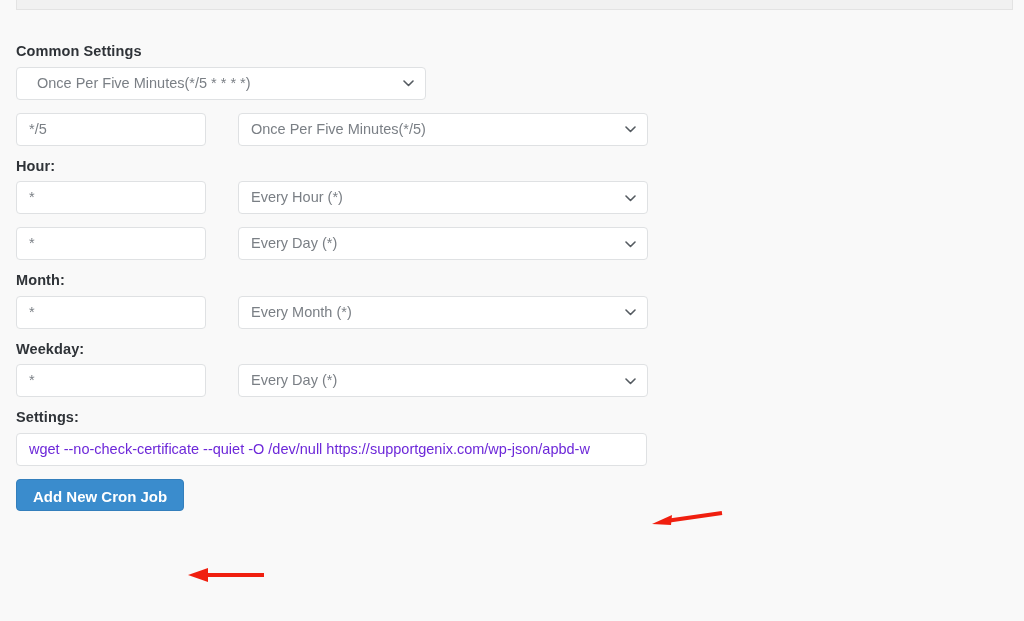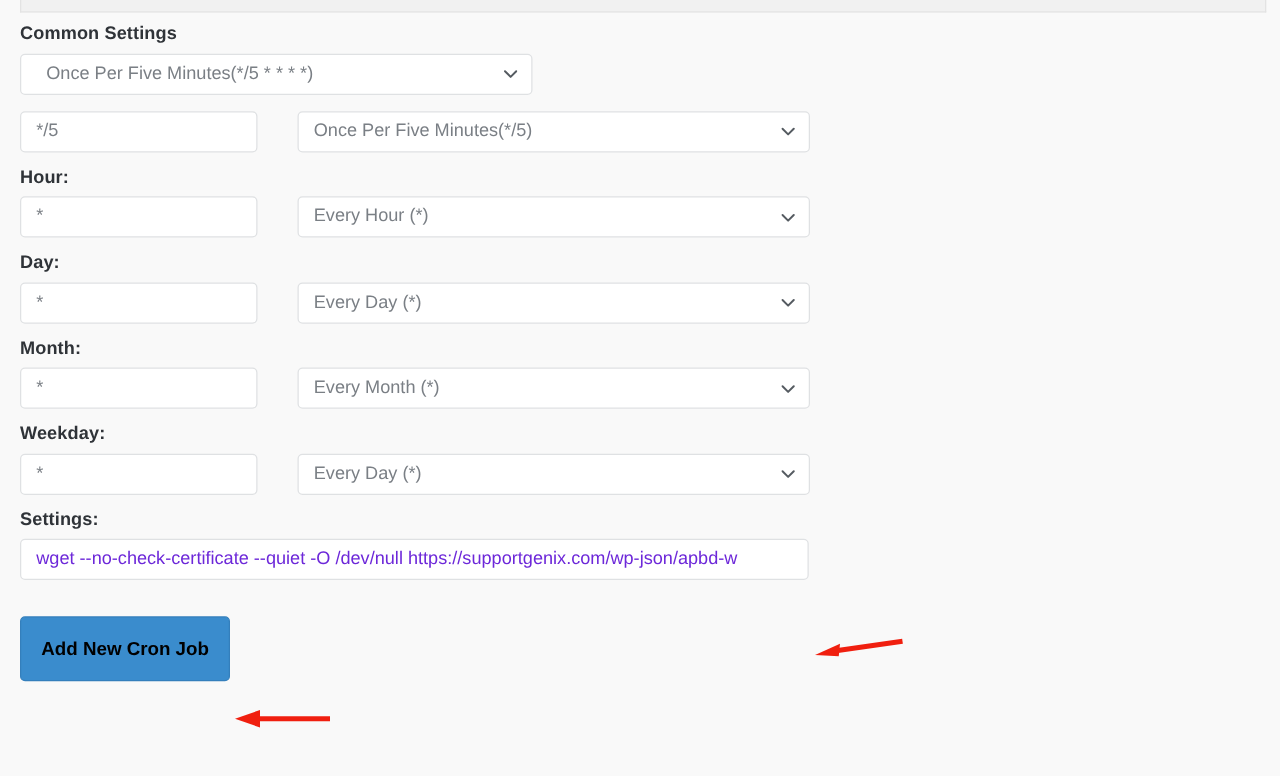--- a/index.html
+++ b/index.html
@@ -26,21 +26,21 @@
     height: 12px;
     background: #f1f1f1;
     border: 1px solid #e3e3e3;
     border-top: none;
     box-sizing: border-box;
   }
 
   .form-wrap {
     position: absolute;
     left: 16px;
-    top: 20px;
+    top: 44px;
     width: 992px;
   }
 
   .field-label {
     font-size: 14.5px;
     font-weight: bold;
     color: #2f3338;
     line-height: 1;
     margin: 0 0 8px 0;
     letter-spacing: 0.1px;
@@ -107,29 +107,28 @@
   }
   .chev svg { display:block; }
 
   
   .btn-primary {
     display: inline-block;
     box-sizing: border-box;
     background: #3a8ccd;
     border: 1px solid #347fbc;
     border-radius: 4px;
-    color: #000000;
+    color: #ffffff;
     font-family: "Liberation Sans", sans-serif;
     font-size: 15px;
     font-weight: bold;
     padding: 0 16px;
-    height: 52px;
+    height: 32px;
     line-height: 33px;
     cursor: pointer;
-    margin-top: 16px;
   }
 
   
   .arrow {
     position: absolute;
     pointer-events: none;
   }
   .arrow svg { display: block; }
 </style>
 </head>
@@ -182,21 +181,20 @@
         <span class="chev">
           <svg width="11" height="11" viewBox="0 0 11 11">
               <path d="M1 3.5 L5.5 8 L10 3.5" fill="none" stroke="#555b61" stroke-width="1.6" stroke-linecap="round" stroke-linejoin="round"></path>
             </svg>
         </span>
       </div>
     </div>
   </div>
 
   <div class="group">
-    <div class="field-label">Day:</div>
     <div class="row">
       <div class="ctrl small">
         <span>*</span>
       </div>
       <div class="spacer"></div>
       <div class="ctrl select">
         <span>Every Day (*)</span>
         <span class="chev">
           <svg width="11" height="11" viewBox="0 0 11 11">
               <path d="M1 3.5 L5.5 8 L10 3.5" fill="none" stroke="#555b61" stroke-width="1.6" stroke-linecap="round" stroke-linejoin="round"></path>

